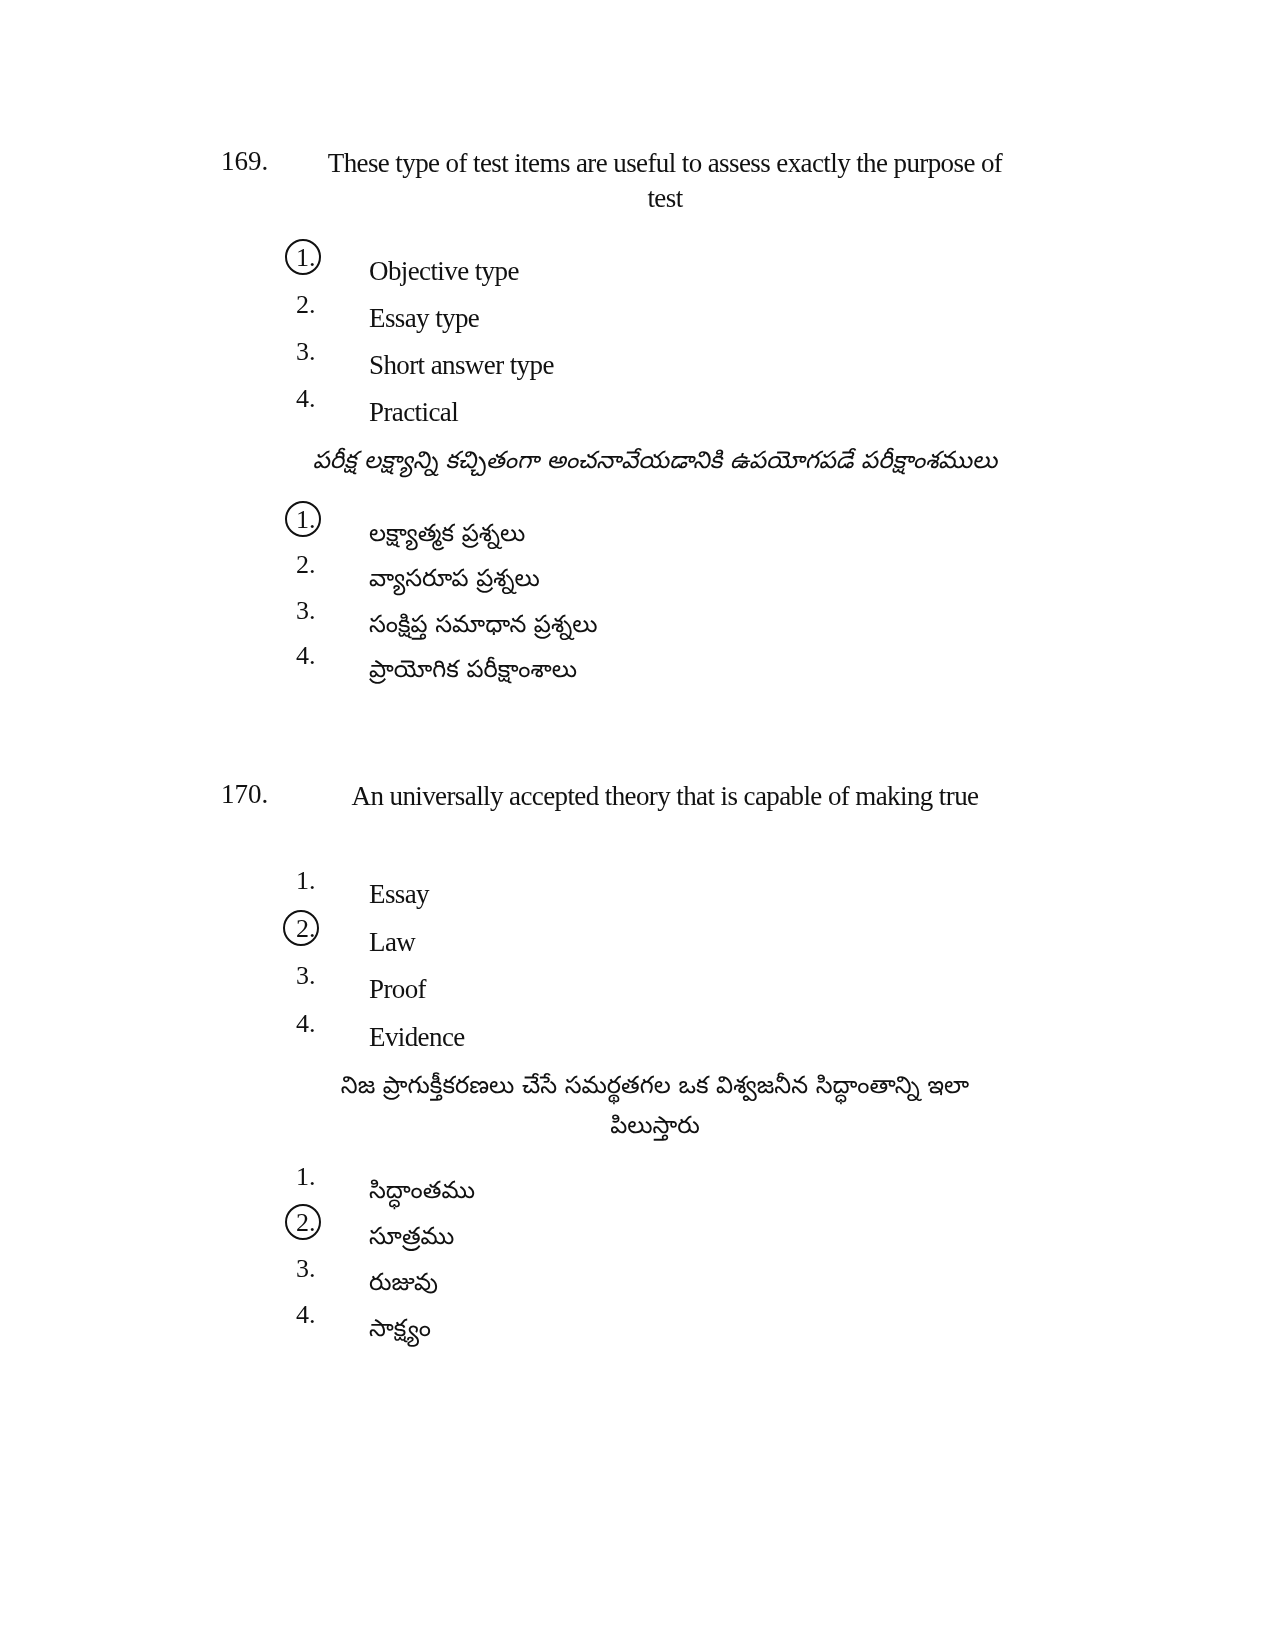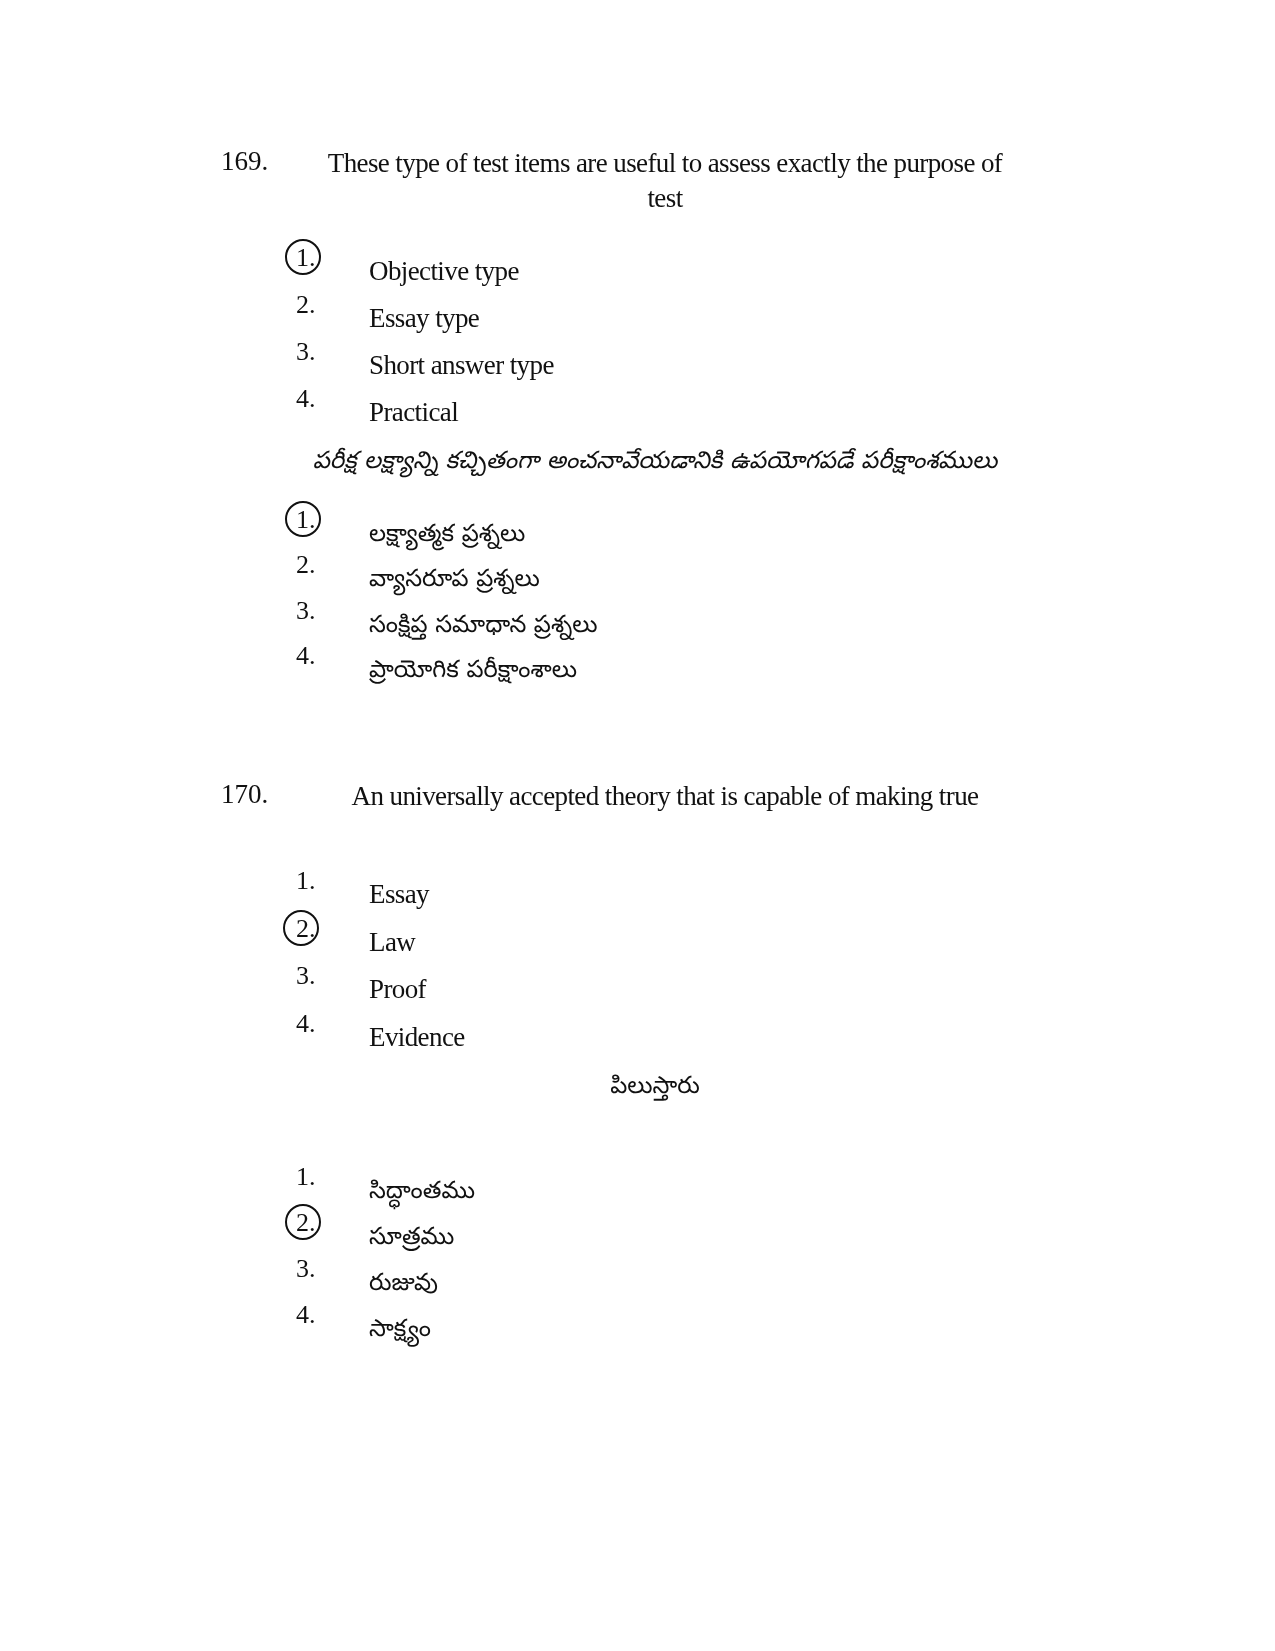--- a/index.html
+++ b/index.html
@@ -84,20 +84,21 @@
     <div class="opt" style="top:957px;">
       <span class="num">3.</span>
       <span class="label en">Proof</span>
     </div>
     <div class="opt" style="top:1005px;">
       <span class="num">4.</span>
       <span class="label en">Evidence</span>
     </div>
 
     <div class="te-q te" style="top:1065px;">
+      <div>నిజ ప్రాగుక్తీకరణలు చేసే సమర్థతగల ఒక విశ్వజనీన సిద్ధాంతాన్ని ఇలా</div>
       <div>పిలుస్తారు</div>
     </div>
 
     <div class="opt" style="top:1158px;">
       <span class="num">1.</span>
       <span class="label te">సిద్ధాంతము</span>
     </div>
     <div class="opt" style="top:1204px;">
       <span class="circle"></span>
       <span class="num">2.</span>

